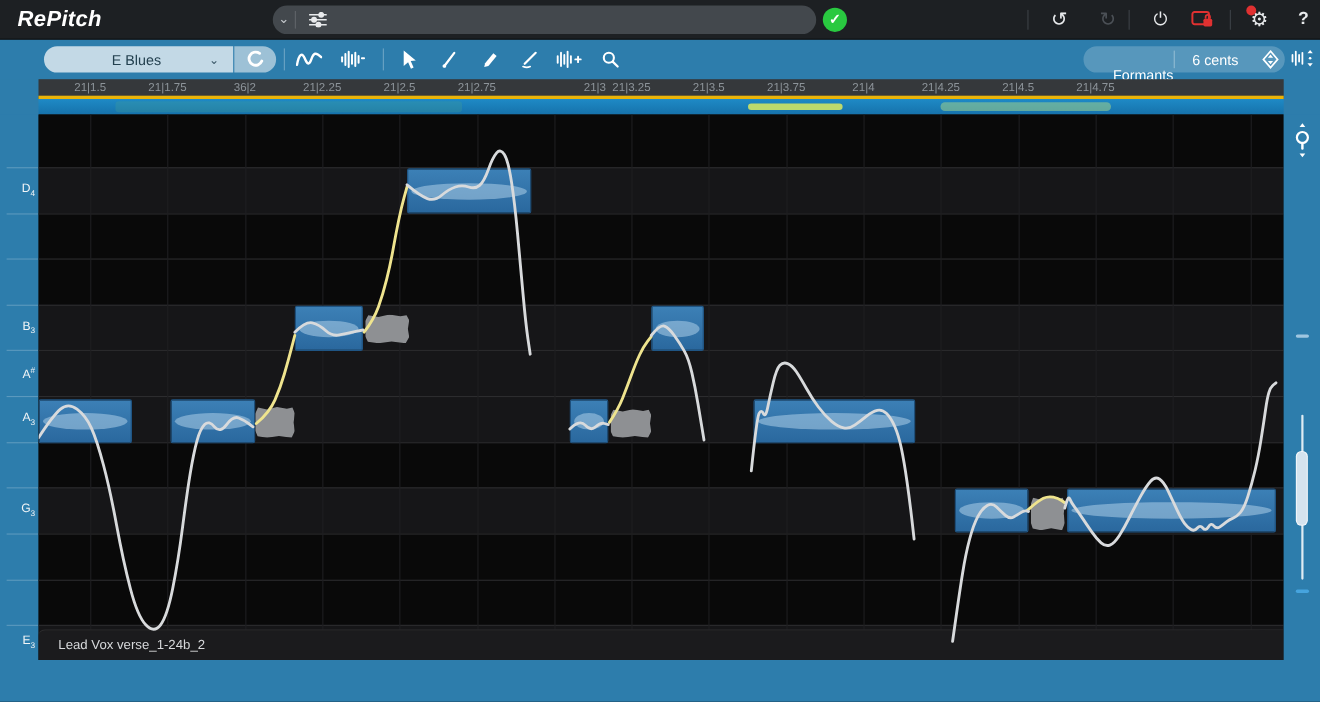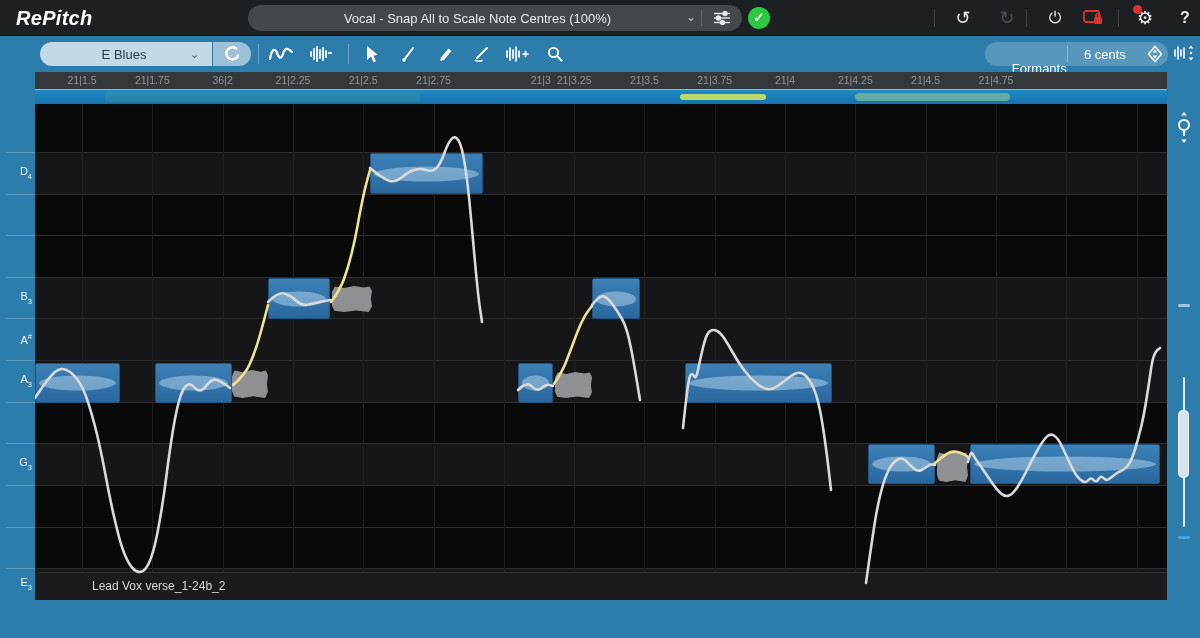--- a/index.html
+++ b/index.html
@@ -35,40 +35,40 @@
         display:flex;align-items:center;justify-content:center;}
   .tool-sep{position:absolute;top:7px;width:1px;height:20px;background:rgba(255,255,255,.30);}
   .tool-btn{position:absolute;top:5px;width:26px;height:24px;display:flex;align-items:center;justify-content:center;}
   .formants-pill{position:absolute;left:985px;top:5px;width:183px;height:24px;border-radius:12px;
         background:rgba(255,255,255,.20);display:flex;align-items:center;color:#fff;font-size:13px;}
   .fp-label{flex:1.1;text-align:right;margin-top:29px;}
   .fp-div{width:1px;height:16px;background:rgba(255,255,255,.35);}
   .fp-val{flex:1;text-align:center;}
   .fp-diamond{width:26px;display:flex;align-items:center;justify-content:center;}
   
-  .ruler{position:absolute;left:35px;top:72px;width:1132px;height:18px;background:#35383b;border-bottom:1px solid #eab308;overflow:hidden;}
+  .ruler{position:absolute;left:35px;top:72px;width:1132px;height:18px;background:#35383b;border-bottom:3px solid #eab308;overflow:hidden;}
   .tick{position:absolute;top:2px;transform:translateX(-50%);color:#8d949a;font-size:10.5px;white-space:nowrap;}
   .overview{position:absolute;left:35px;top:90px;width:1132px;height:14px;
         background:linear-gradient(180deg,#1e8ac6,#1672ab);overflow:hidden;}
   .ov-seg{position:absolute;}
   
   .gutter-left{position:absolute;left:0;top:104px;width:35px;height:496px;background:#2d7dac;overflow:hidden;}
   .gut-line{position:absolute;left:6px;width:29px;height:1px;background:rgba(255,255,255,.22);}
   .lane-label{position:absolute;left:0;width:32px;text-align:right;color:#f2f5f7;font-size:11px;transform:translateY(-50%);}
   .lane-label sub{font-size:7.5px;}
   .lane-label sup{font-size:7.5px;}
   .grid{position:absolute;left:35px;top:104px;width:1132px;height:496px;background:#0b0b0c;overflow:hidden;}
   .row{position:absolute;left:0;width:1132px;}
   .row.scale{background:#161618;}
   .row.nonscale{background:#090909;}
   .hline{position:absolute;left:0;width:1132px;height:1px;background:#2c2c2e;}
   .vline{position:absolute;top:0;width:1px;height:496px;background:#1f1f21;}
   .region-bar{position:absolute;left:0;top:468px;width:1132px;height:28px;background:#1b1b1d;
         border-top:1px solid #303032;border-radius:6px 0 0 0;}
-  .clip-name{position:absolute;left:18px;top:6px;color:#d6d8da;font-size:12px;margin-left:39px;}
+  .clip-name{position:absolute;left:18px;top:6px;color:#d6d8da;font-size:12px;}
   .note{position:absolute;background:linear-gradient(180deg,#3c80b6,#2a689e);border:1px solid #1f5584;border-radius:2px;}
   .lens{position:absolute;left:3px;right:3px;top:50%;height:15px;transform:translateY(-50%);
         border-radius:50%;background:rgba(190,220,240,.48);}
   .grayseg{position:absolute;background:#95979a;opacity:.95;
         clip-path:polygon(0 22%,7% 2%,30% 8%,55% 0,80% 6%,94% 2%,100% 20%,97% 50%,100% 78%,92% 100%,60% 94%,30% 100%,6% 95%,0 76%);}
   svg.curves{position:absolute;left:0;top:0;}
   .gutter-right{position:absolute;left:1167px;top:104px;width:33px;height:496px;background:#2d7dac;}
   .gr-dash{position:absolute;left:11px;width:12px;height:3px;border-radius:2px;}
   .v-track{position:absolute;left:16px;top:273px;width:2px;height:150px;background:rgba(255,255,255,.85);border-radius:1px;}
   .v-thumb{position:absolute;left:11px;top:306px;width:11px;height:68px;border-radius:5px;background:#d5e3ee;border:1px solid rgba(255,255,255,.7);}
@@ -79,21 +79,20 @@
 </style>
 </head>
 <body>
 
 <div id="app">
 
   <div class="topbar">
     <div class="logo">RePitch</div>
 
     <div class="preset-pill">
-      <div class="preset-label">Vocal - Snap All to Scale Note Centres (100%)</div>
       <div class="chev">⌄</div>
       <div class="pill-div"></div>
       <div class="sliders-seg">
         <svg class="icon-svg" width="18" height="14" viewBox="0 0 18 14">
           <g stroke="#e8eaec" stroke-width="1.4" fill="#e8eaec">
             <line x1="1" y1="2.5" x2="17" y2="2.5"></line>
               <circle cx="12" cy="2.5" r="2"></circle>
             <line x1="1" y1="7" x2="17" y2="7"></line>
               <circle cx="5.5" cy="7" r="2"></circle>
             <line x1="1" y1="11.5" x2="17" y2="11.5"></line>

